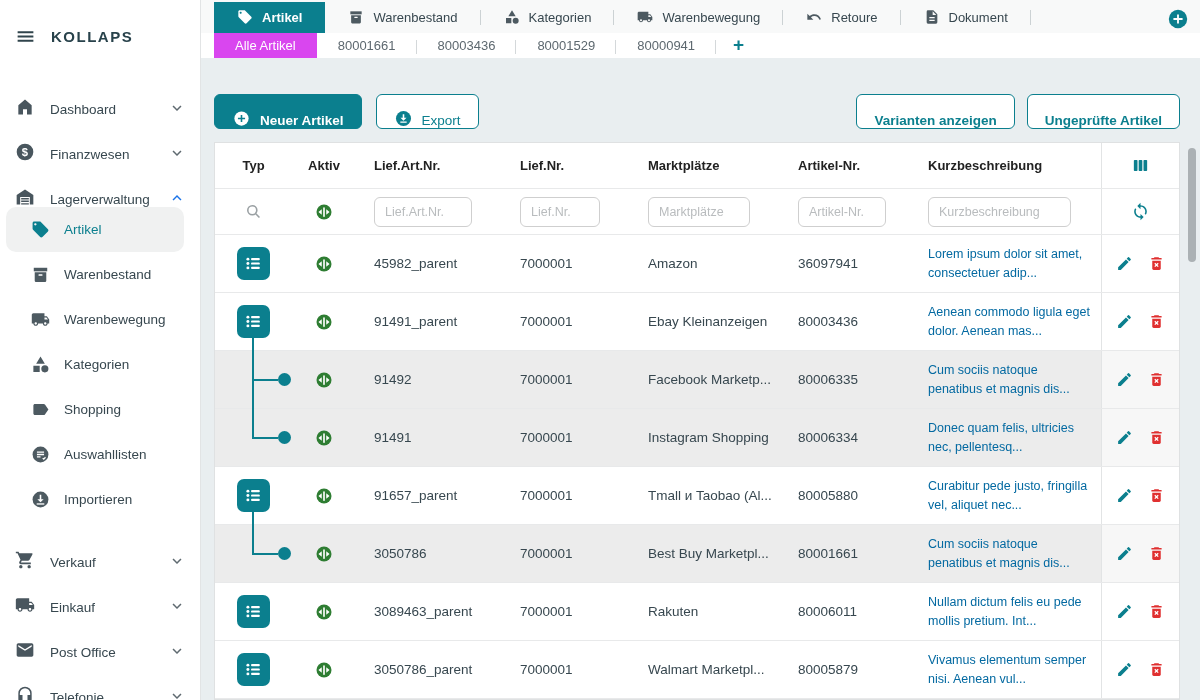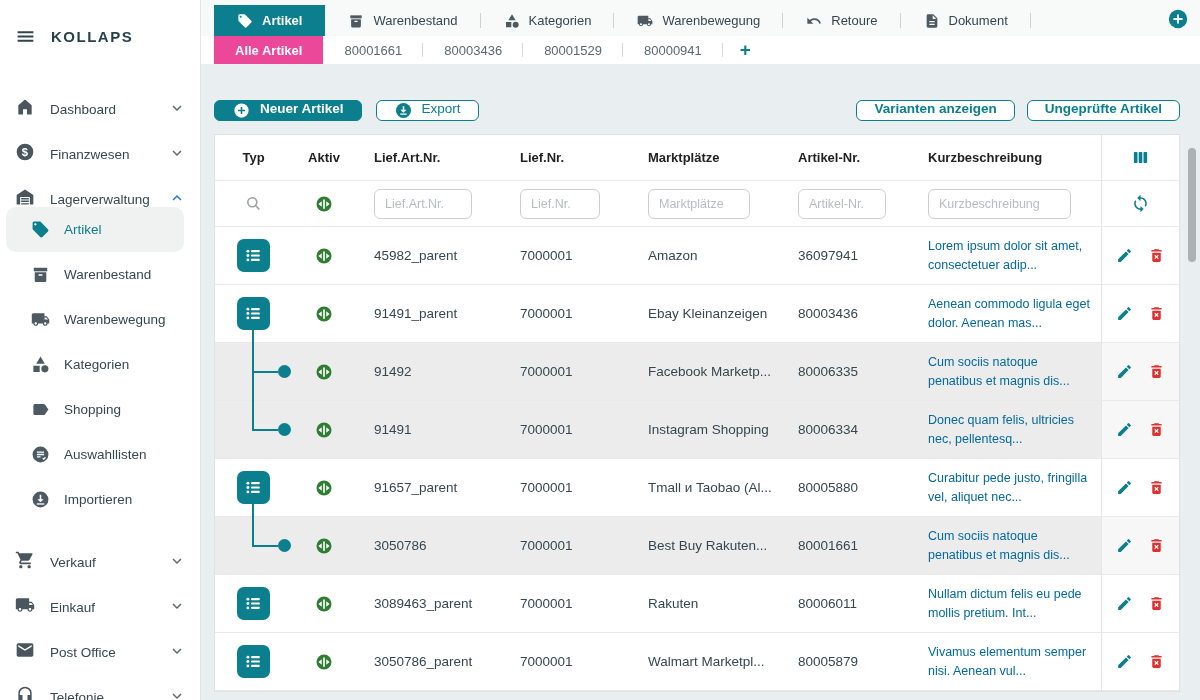--- a/index.html
+++ b/index.html
@@ -33,29 +33,29 @@
   .tabbar1 { height:36px; background:#f8f9f9; display:flex; align-items:flex-end; padding-left:13px; position:relative; }
   .tab1 { height:31px; display:flex; align-items:center; gap:9px; padding:0 23px; font-size:13px; color:#37474f; cursor:pointer; position:relative; white-space:nowrap; }
   .tab1 .t-icon { width:16px; height:16px; color:#4d5a61; }
   .tab1.active { background:#0b7f8e; color:#fff; font-weight:bold; }
   .tab1.active .t-icon { color:#fff; }
   .tab1.sep::after { content:""; position:absolute; right:0; top:8px; width:1px; height:15px; background:#ccd2d4; }
   .addbtn1 { position:absolute; right:11px; top:8px; width:22px; height:22px; cursor:pointer; }
 
   .tabbar2 { height:28px; background:#fff; display:flex; align-items:stretch; padding-left:13px; }
   .tab2 { display:flex; align-items:center; padding:0 21px; font-size:13px; color:#5d686f; cursor:pointer; position:relative; }
-  .tab2.active { background:#ec4899; color:#fff; font-weight:bold; }
+  .tab2.active { background:#d946ef; color:#fff; font-weight:normal; }
   .tab2.sep::after { content:""; position:absolute; right:0; top:7px; width:1px; height:14px; background:#d4d8da; }
   .tab2-plus { display:flex; align-items:center; padding:0 17px; color:#0b7f8e; font-size:19px; font-weight:bold; cursor:pointer; }
 
   .content { flex:1; background:#e9eef0; padding:36px 20px 0 13px; position:relative; }
 
   
   .toolbar { display:flex; align-items:center; margin-bottom:13px; }
-  .btn { height:21px; display:inline-flex; align-items:flex-start; gap:9px; padding:0 17px; border-radius:6px; border:1px solid #0b7f8e; background:#fff; color:#0b7f8e; font-size:13.5px; font-family:inherit; cursor:pointer; }
+  .btn { height:35px; display:inline-flex; align-items:flex-end; gap:9px; padding:0 17px; border-radius:6px; border:1px solid #0b7f8e; background:#fff; color:#0b7f8e; font-size:13.5px; font-family:inherit; cursor:pointer; }
   .btn .b-icon { width:19px; height:19px; }
   .btn.primary { background:#0b7f8e; color:#fff; font-weight:bold; }
   .btn + .btn { margin-left:14px; }
   .toolbar .spacer { flex:1; }
   .btn.right { margin-left:12px; font-weight:bold; }
 
   
   .dtable { background:#fff; border:1px solid #dfe1e2; }
   .trow { display:grid; grid-template-columns:77px 64px 146px 128px 150px 136px 1fr 78px; border-bottom:1px solid #e8e9ea; height:58px; }
   .trow.thead, .trow.tfilter { height:46px; }
@@ -603,21 +603,21 @@
             <div class="conn-h"></div>
             <div class="conn-dot"></div>
           </div>
           <div class="cell c-center">
               <svg class="aktiv-icon">
                 <use href="#i-aktiv"></use>
               </svg>
             </div>
           <div class="cell">3050786</div>
           <div class="cell">7000001</div>
-          <div class="cell">Best Buy Rakuten...</div>
+          <div class="cell">Best Buy Marketpl...</div>
           <div class="cell">80001661</div>
           <div class="cell c-desc">Cum sociis natoque penatibus et magnis dis...</div>
           <div class="cell c-actions">
             <svg class="icon-edit">
                 <use href="#i-edit"></use>
               </svg>
             <svg class="icon-trash">
                 <use href="#i-trash"></use>
               </svg>
           </div>

